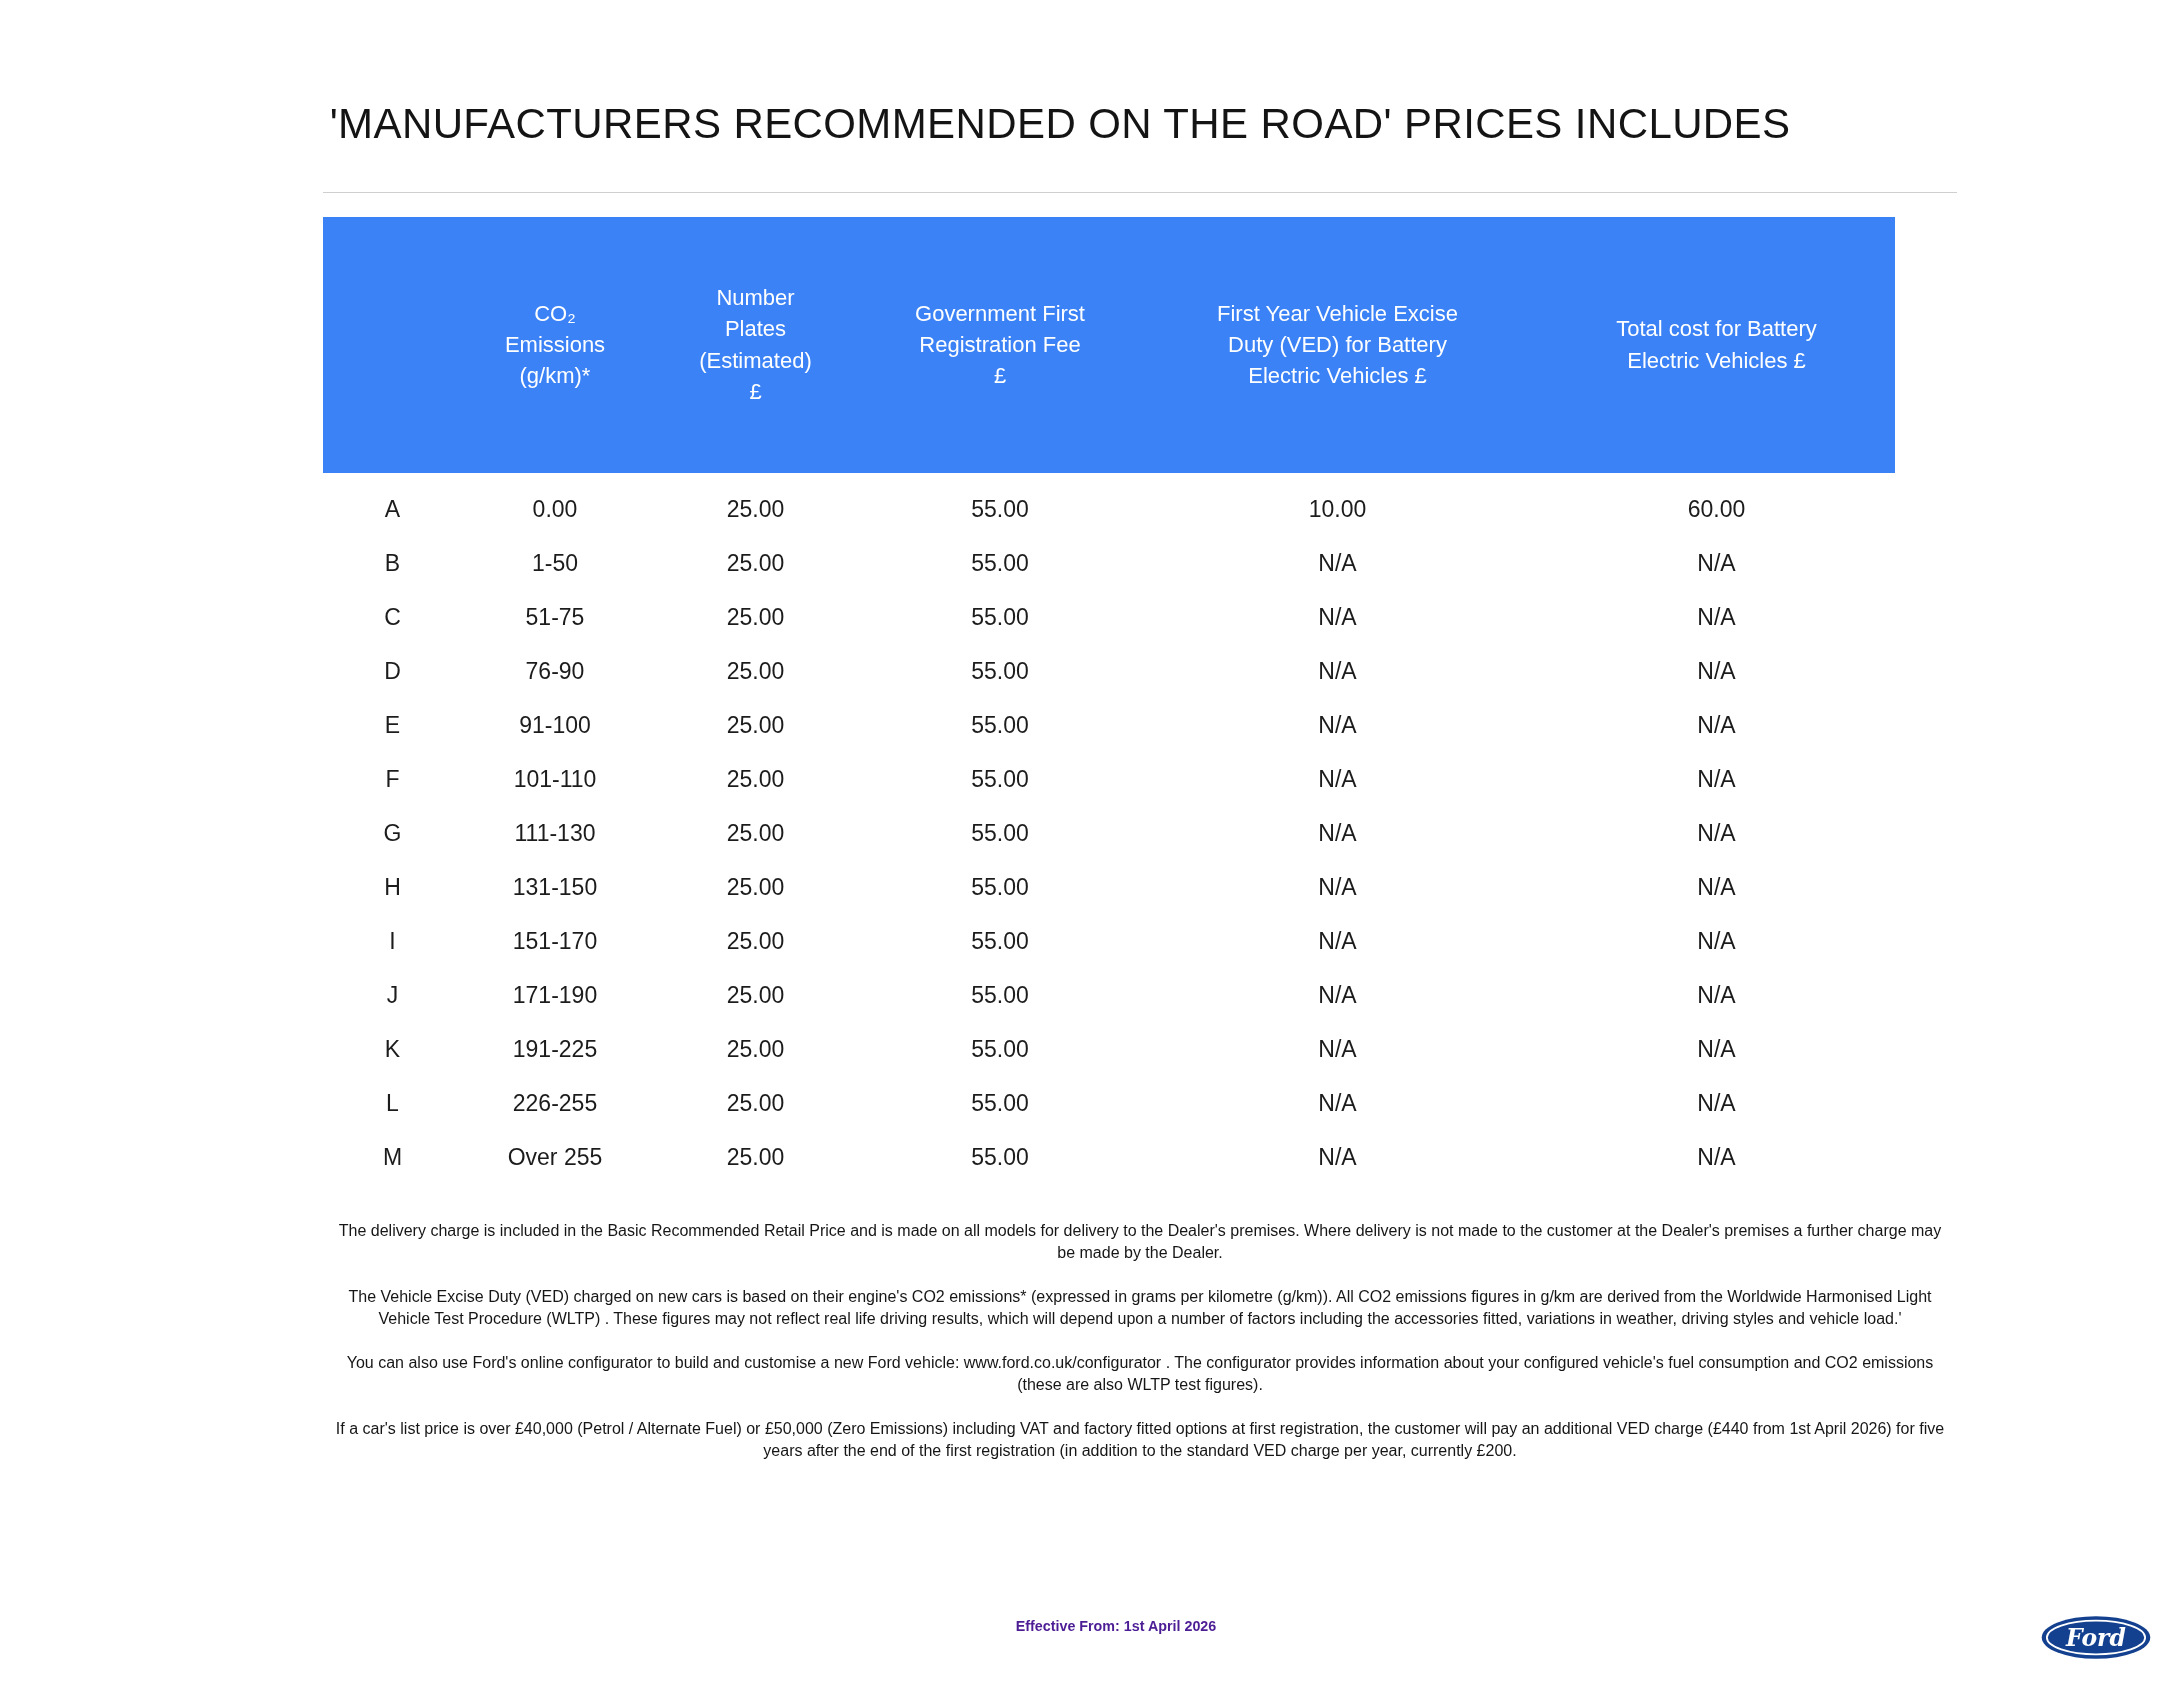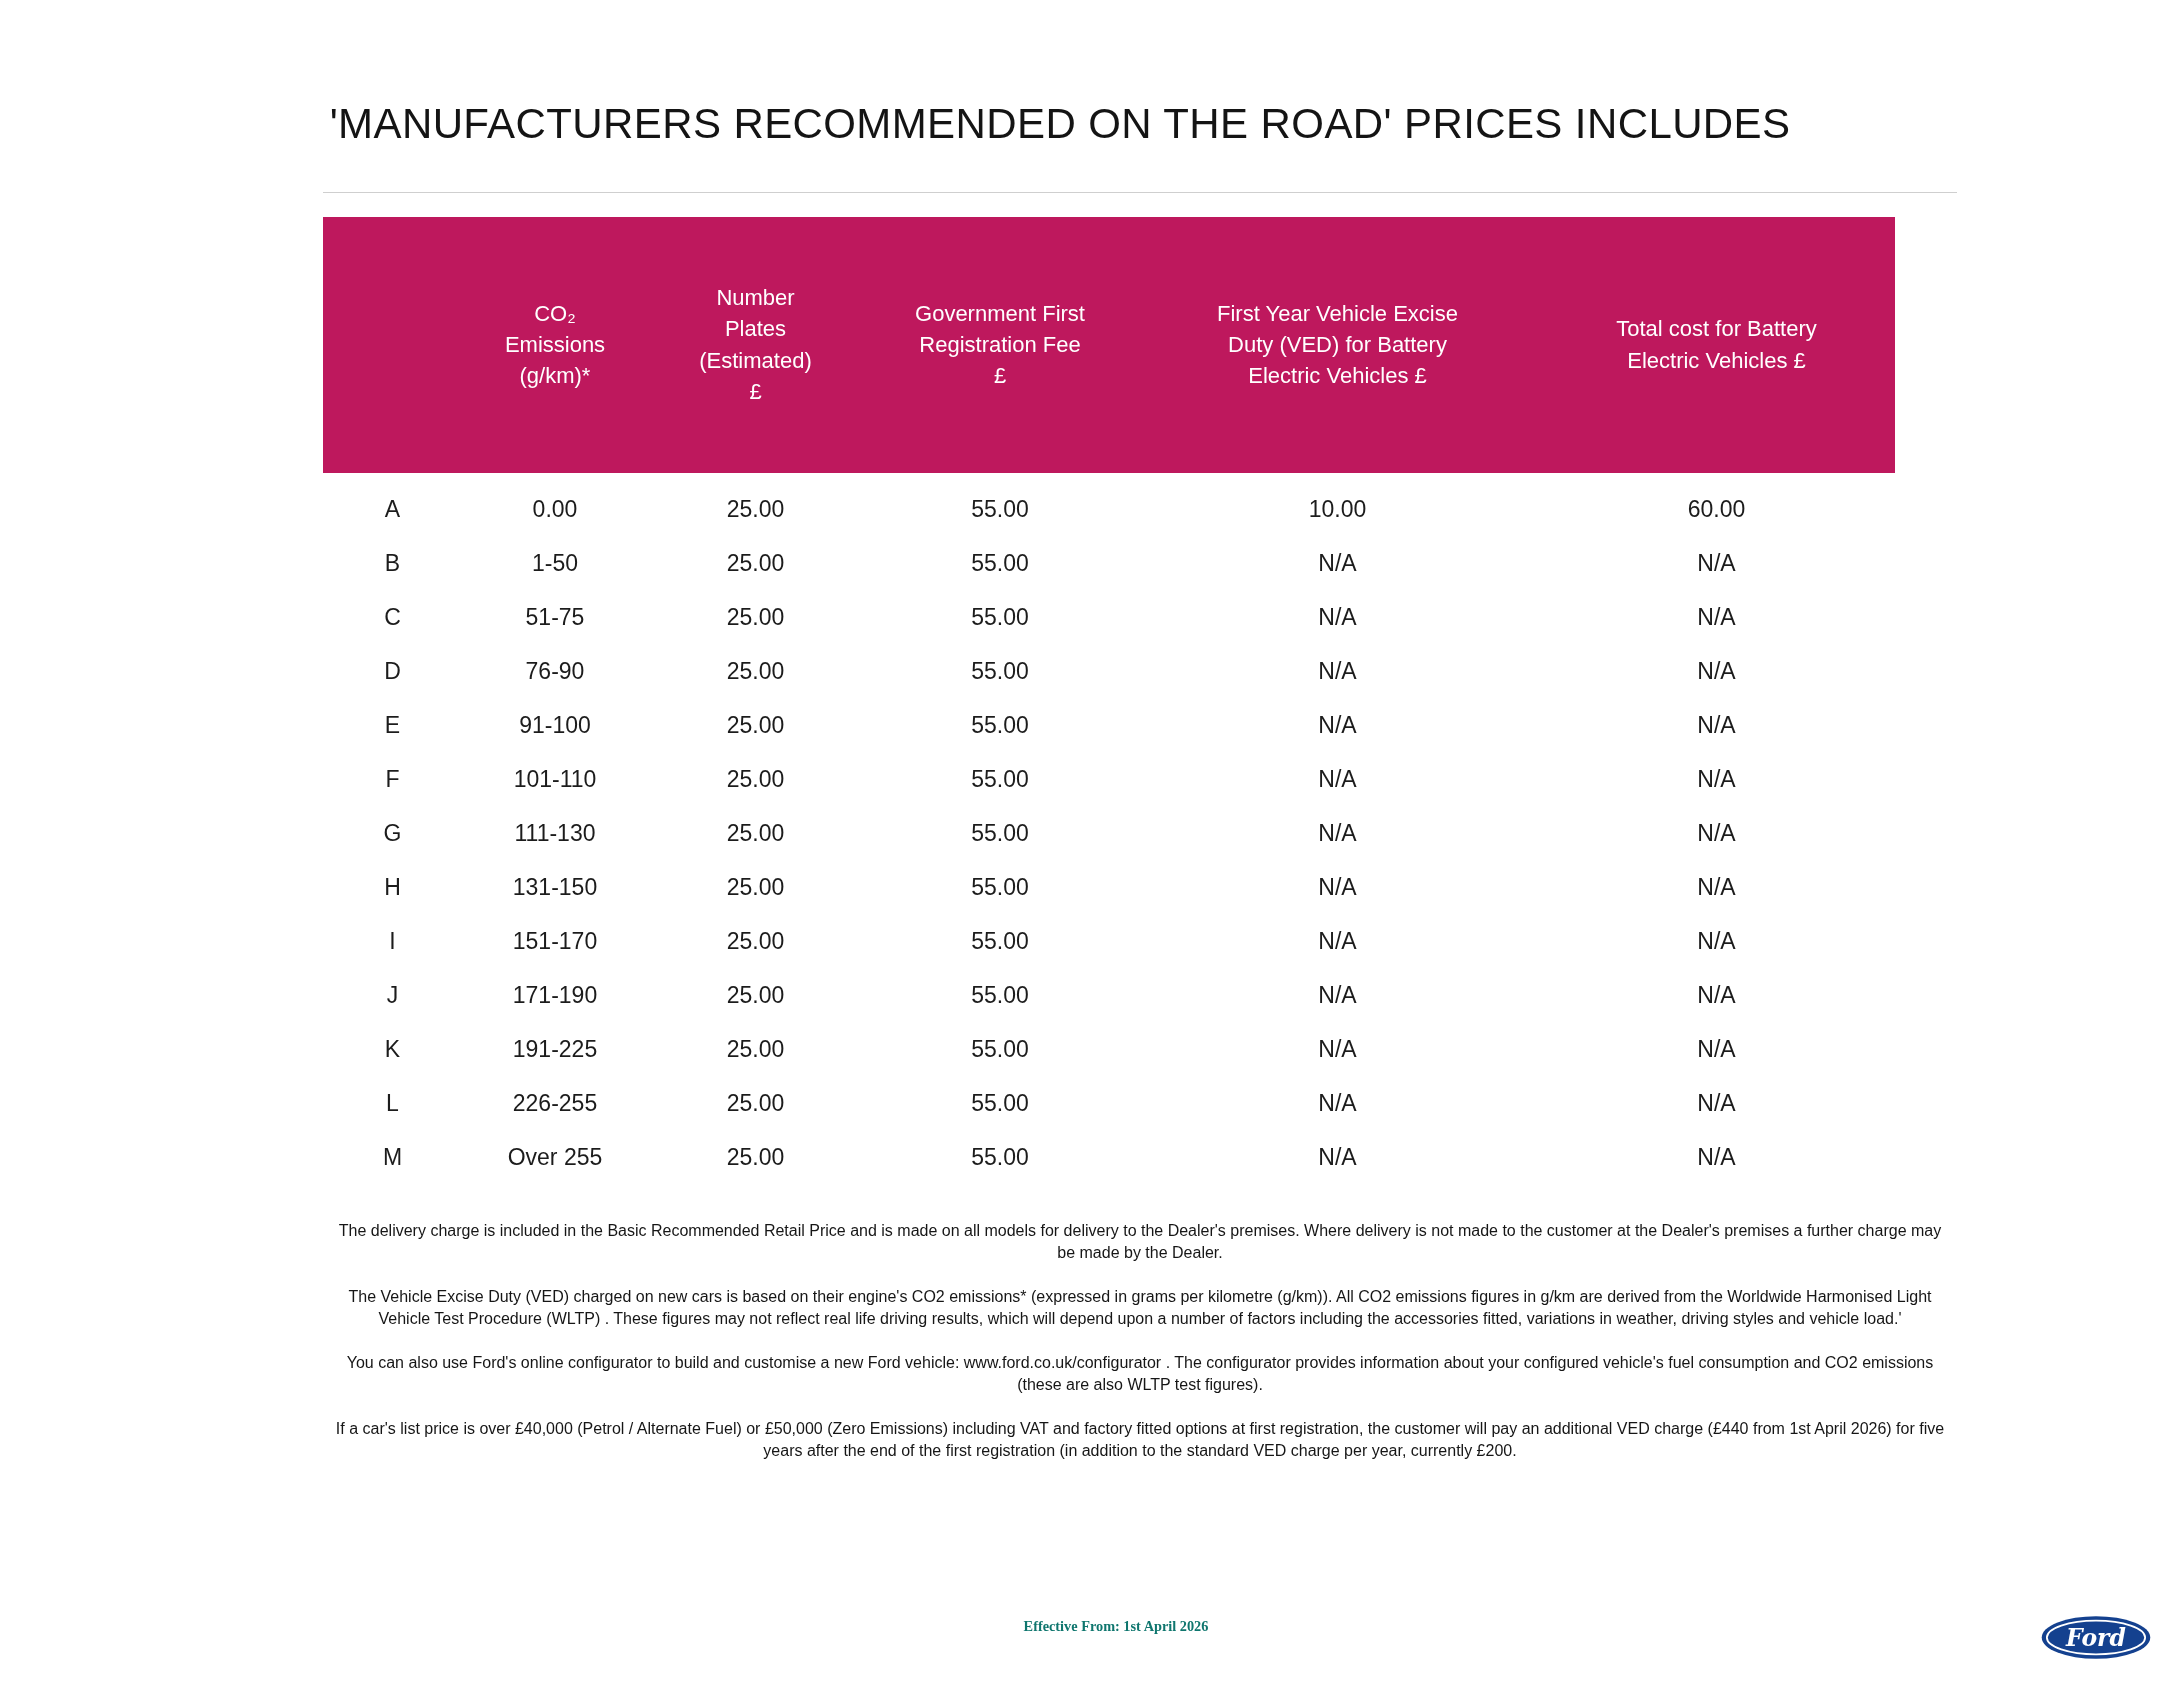--- a/index.html
+++ b/index.html
@@ -33,21 +33,21 @@
     margin: 44px 0 0 0;
     width: 1634px;
   }
   .price-table {
     margin-top: 23.6px;
     width: 1572px;
   }
   .thead {
     display: grid;
     grid-template-columns: 139px 186px 215px 274px 401px 357px;
-    background: #be185d;
+    background: #3b82f6;
     color: #ffffff;
     height: 256px;
     align-items: center;
     text-align: center;
     font-size: 22px;
     line-height: 1.42;
   }
   .th { white-space: pre-line; padding: 0 5px; }
   .tbody { margin-top: 10px; }
   .row {
@@ -69,22 +69,21 @@
   }
   .notes p { margin: 0 auto 22px auto; max-width: 1611px; }
   .effective {
     position: absolute;
     left: 323px;
     width: 1586px;
     top: 1618px;
     text-align: center;
     font-size: 14.3px;
     font-weight: bold;
-    color: #0f766e;
-    font-family: Liberation Serif, serif;
+    color: #4c1d95;
   }
   .ford-logo {
     position: absolute;
     right: 32px;
     bottom: 21px;
     width: 110px;
     height: 57px;
     text-align: center;
   }
 </style>

